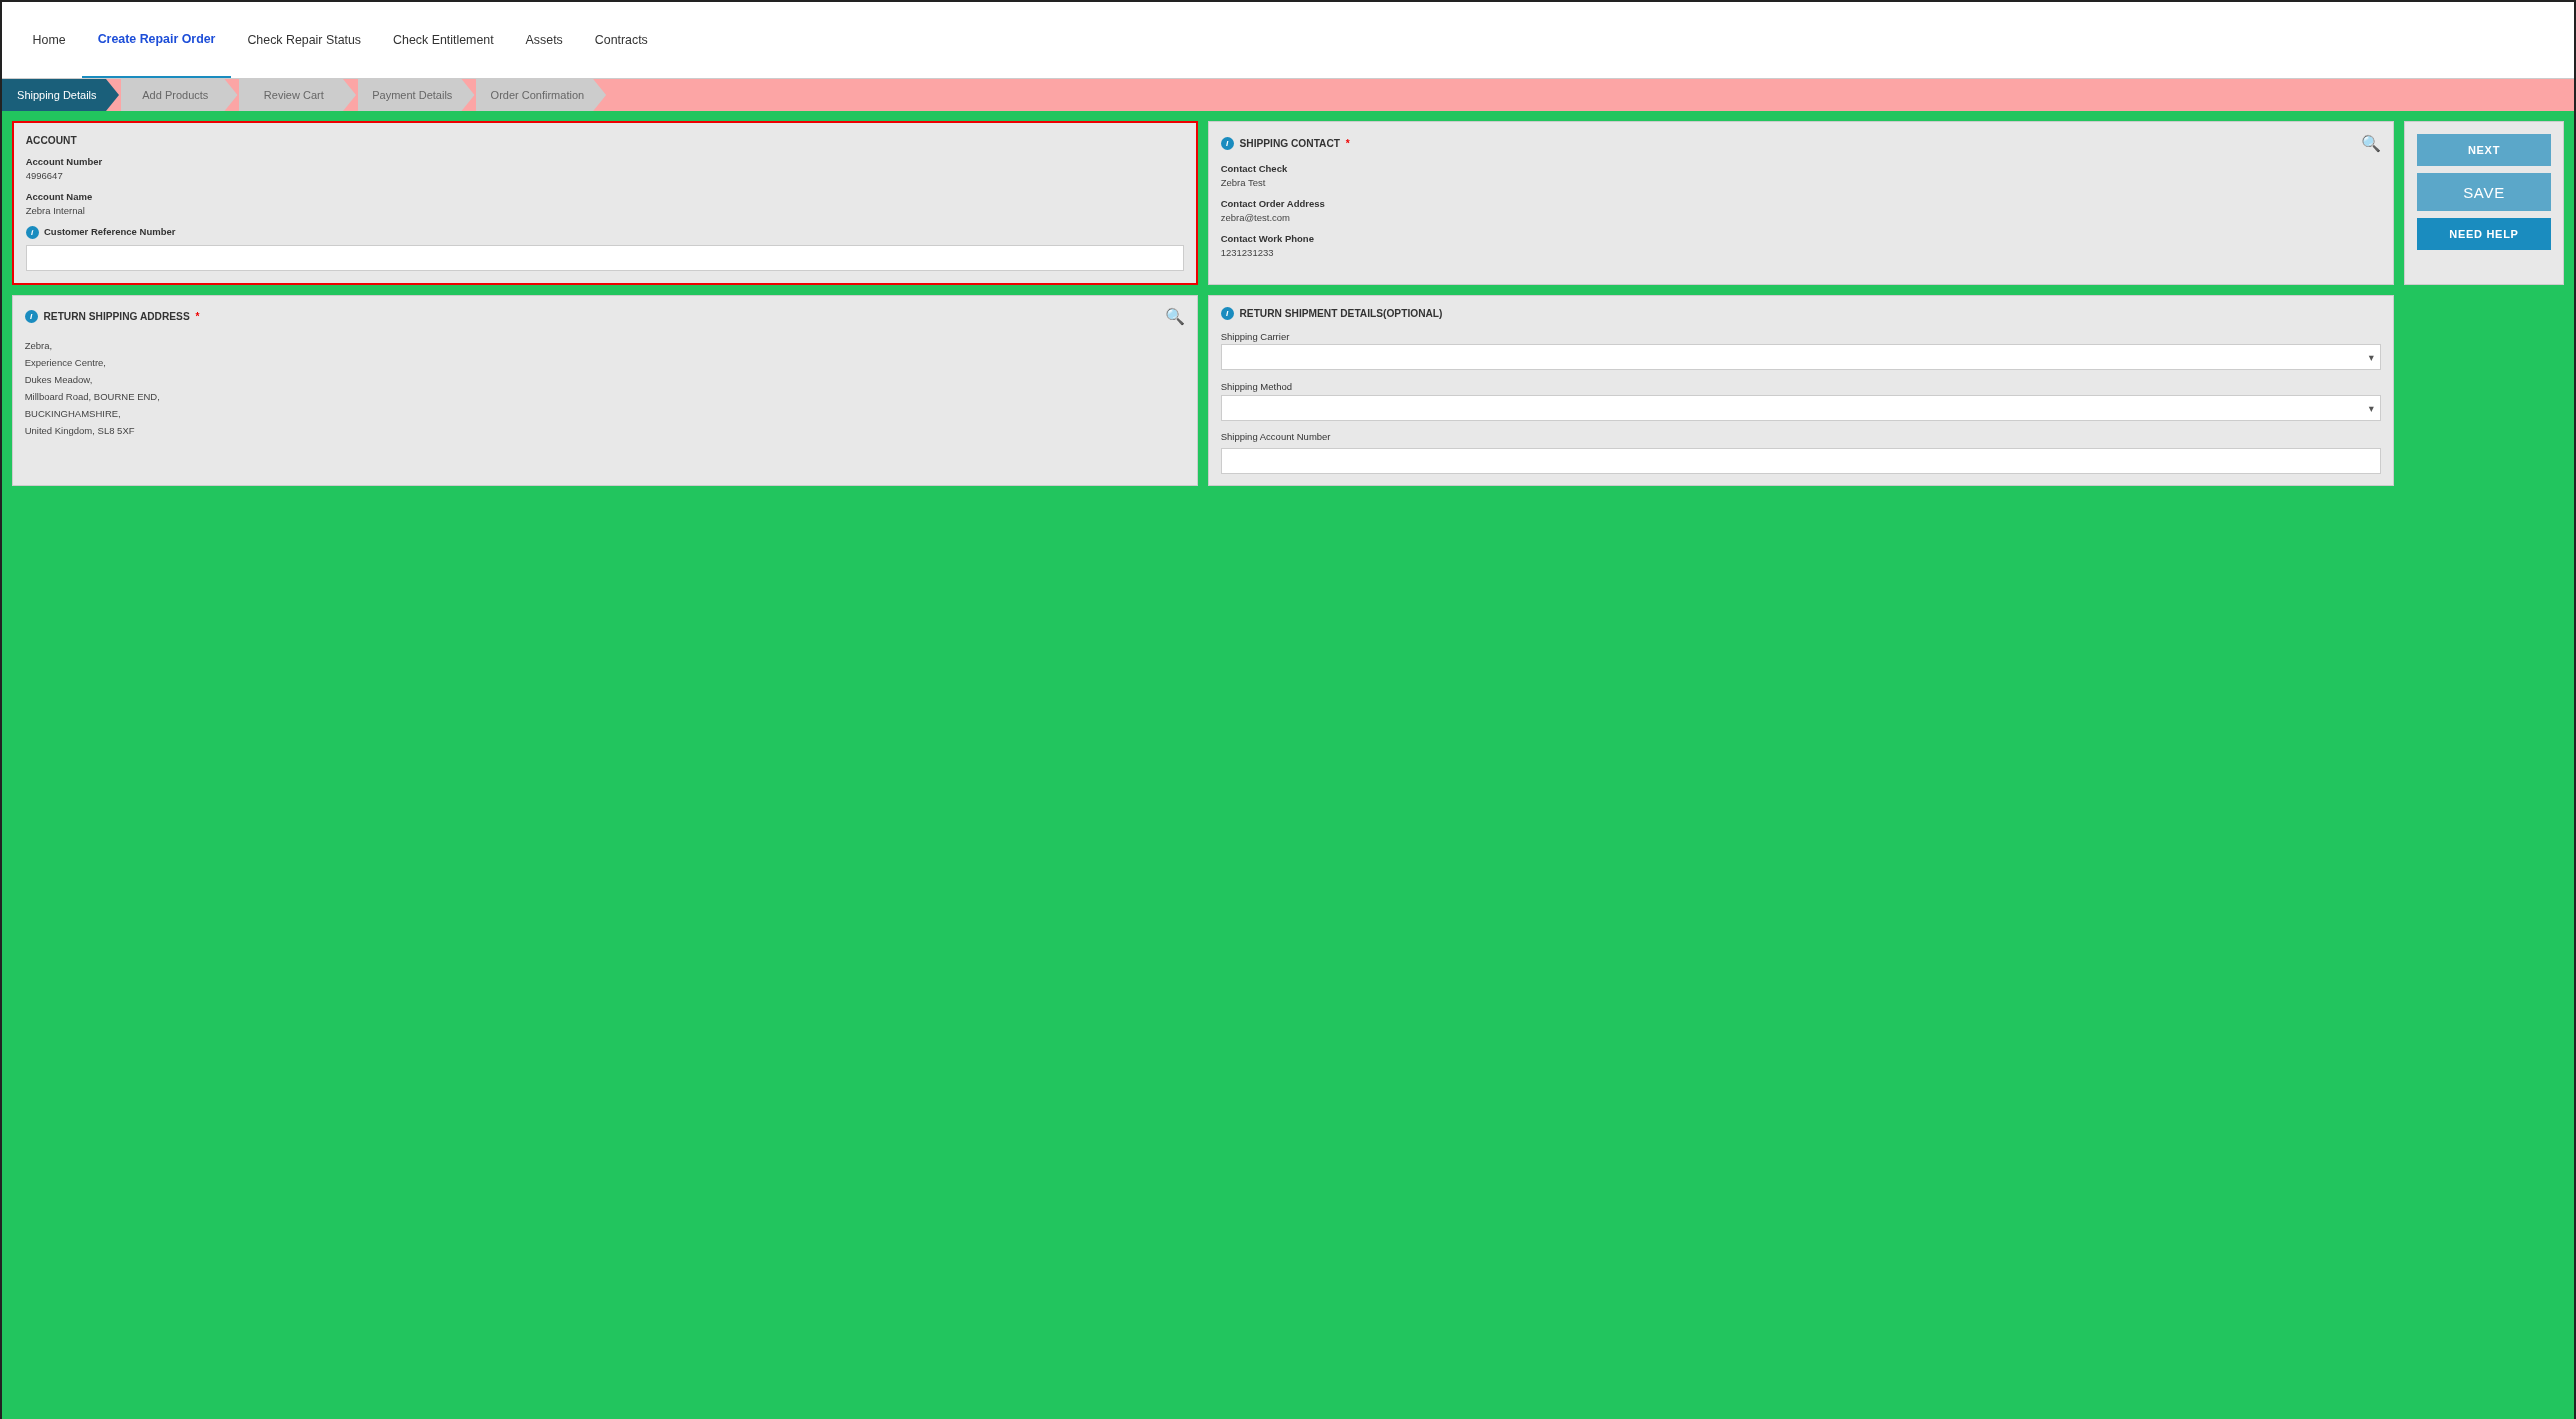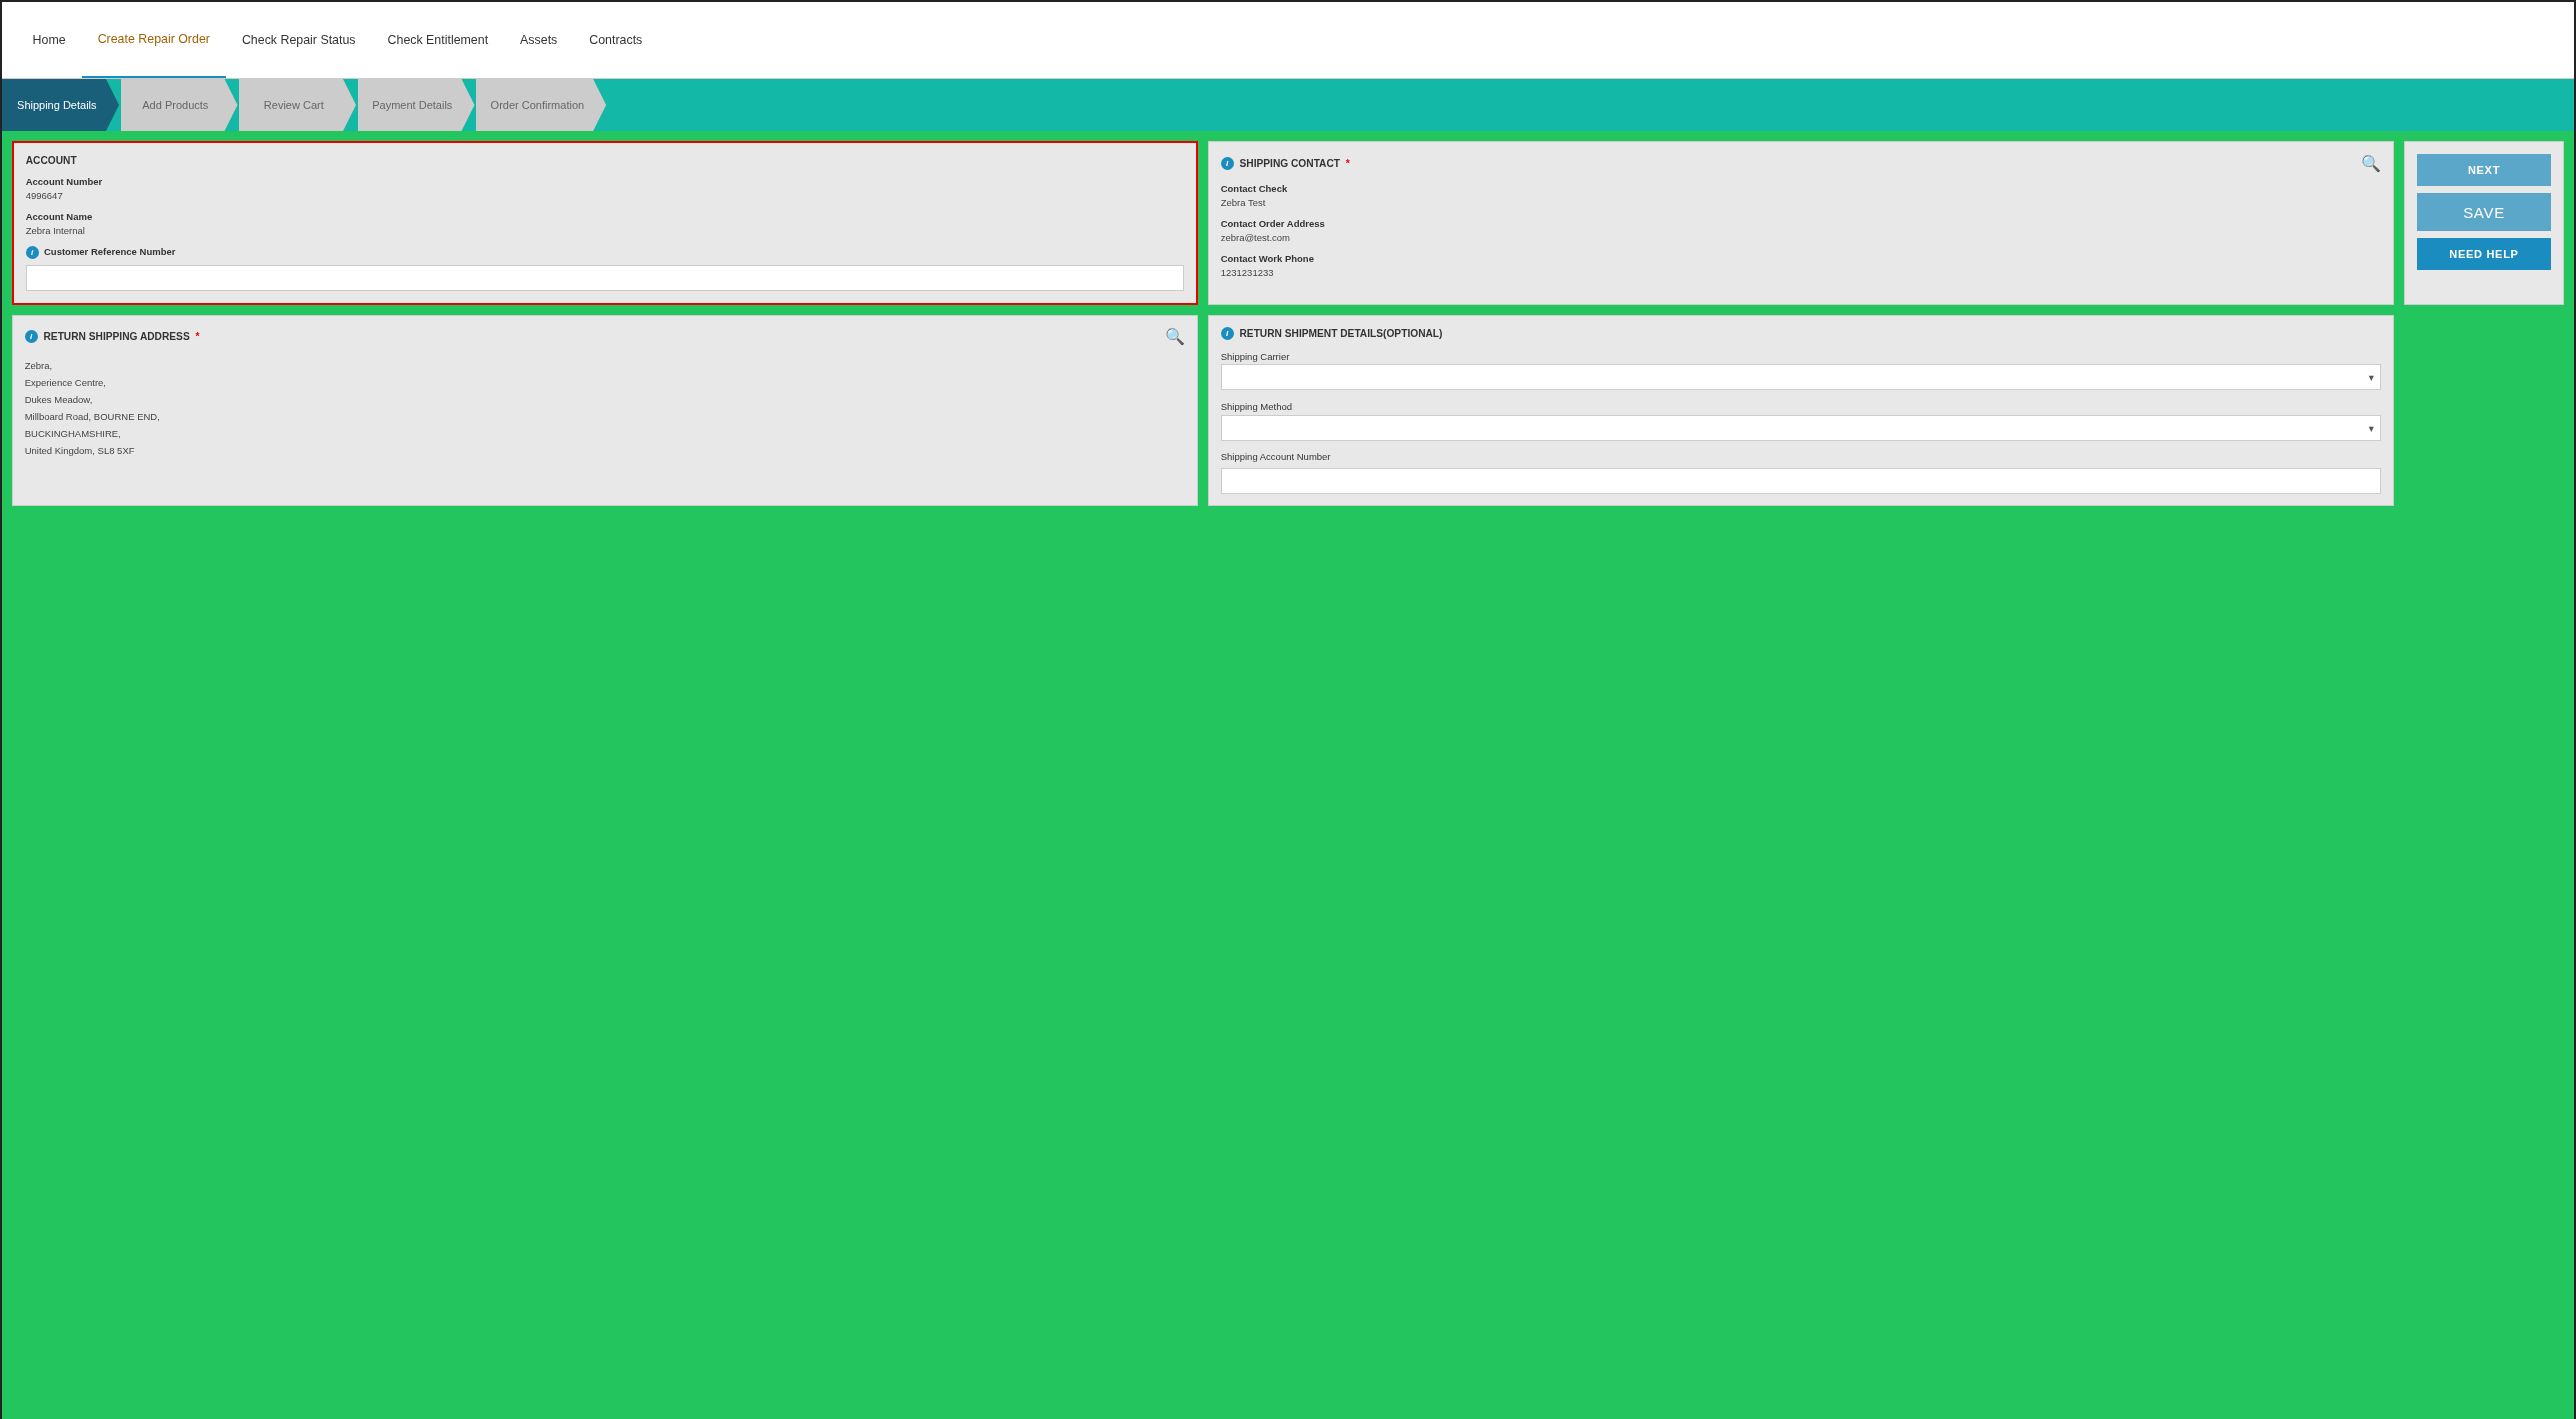--- a/index.html
+++ b/index.html
@@ -19,31 +19,31 @@
       background: #fff;
     }
     .top-nav .nav-item {
       padding: 30px 16px;
       font-size: 12.4px;
       color: #333;
       cursor: pointer;
       white-space: nowrap;
     }
     .top-nav .nav-item.active {
-      color: #a16207;
+      color: #1d4ed8;
       border-bottom: 2.2px solid #1a8cbf;
-      font-weight: normal;
+      font-weight: bold;
     }
 
     
     .steps-bar {
-      background: #14b8a6;
+      background: #fca5a5;
       display: flex;
       align-items: stretch;
-      height: 52px;
+      height: 32px;
       overflow: hidden;
     }
     .step {
       display: flex;
       align-items: center;
       justify-content: center;
       padding: 0 22px 0 14.6px;
       font-size: 11px;
       color: #999;
       background: #ddd;

